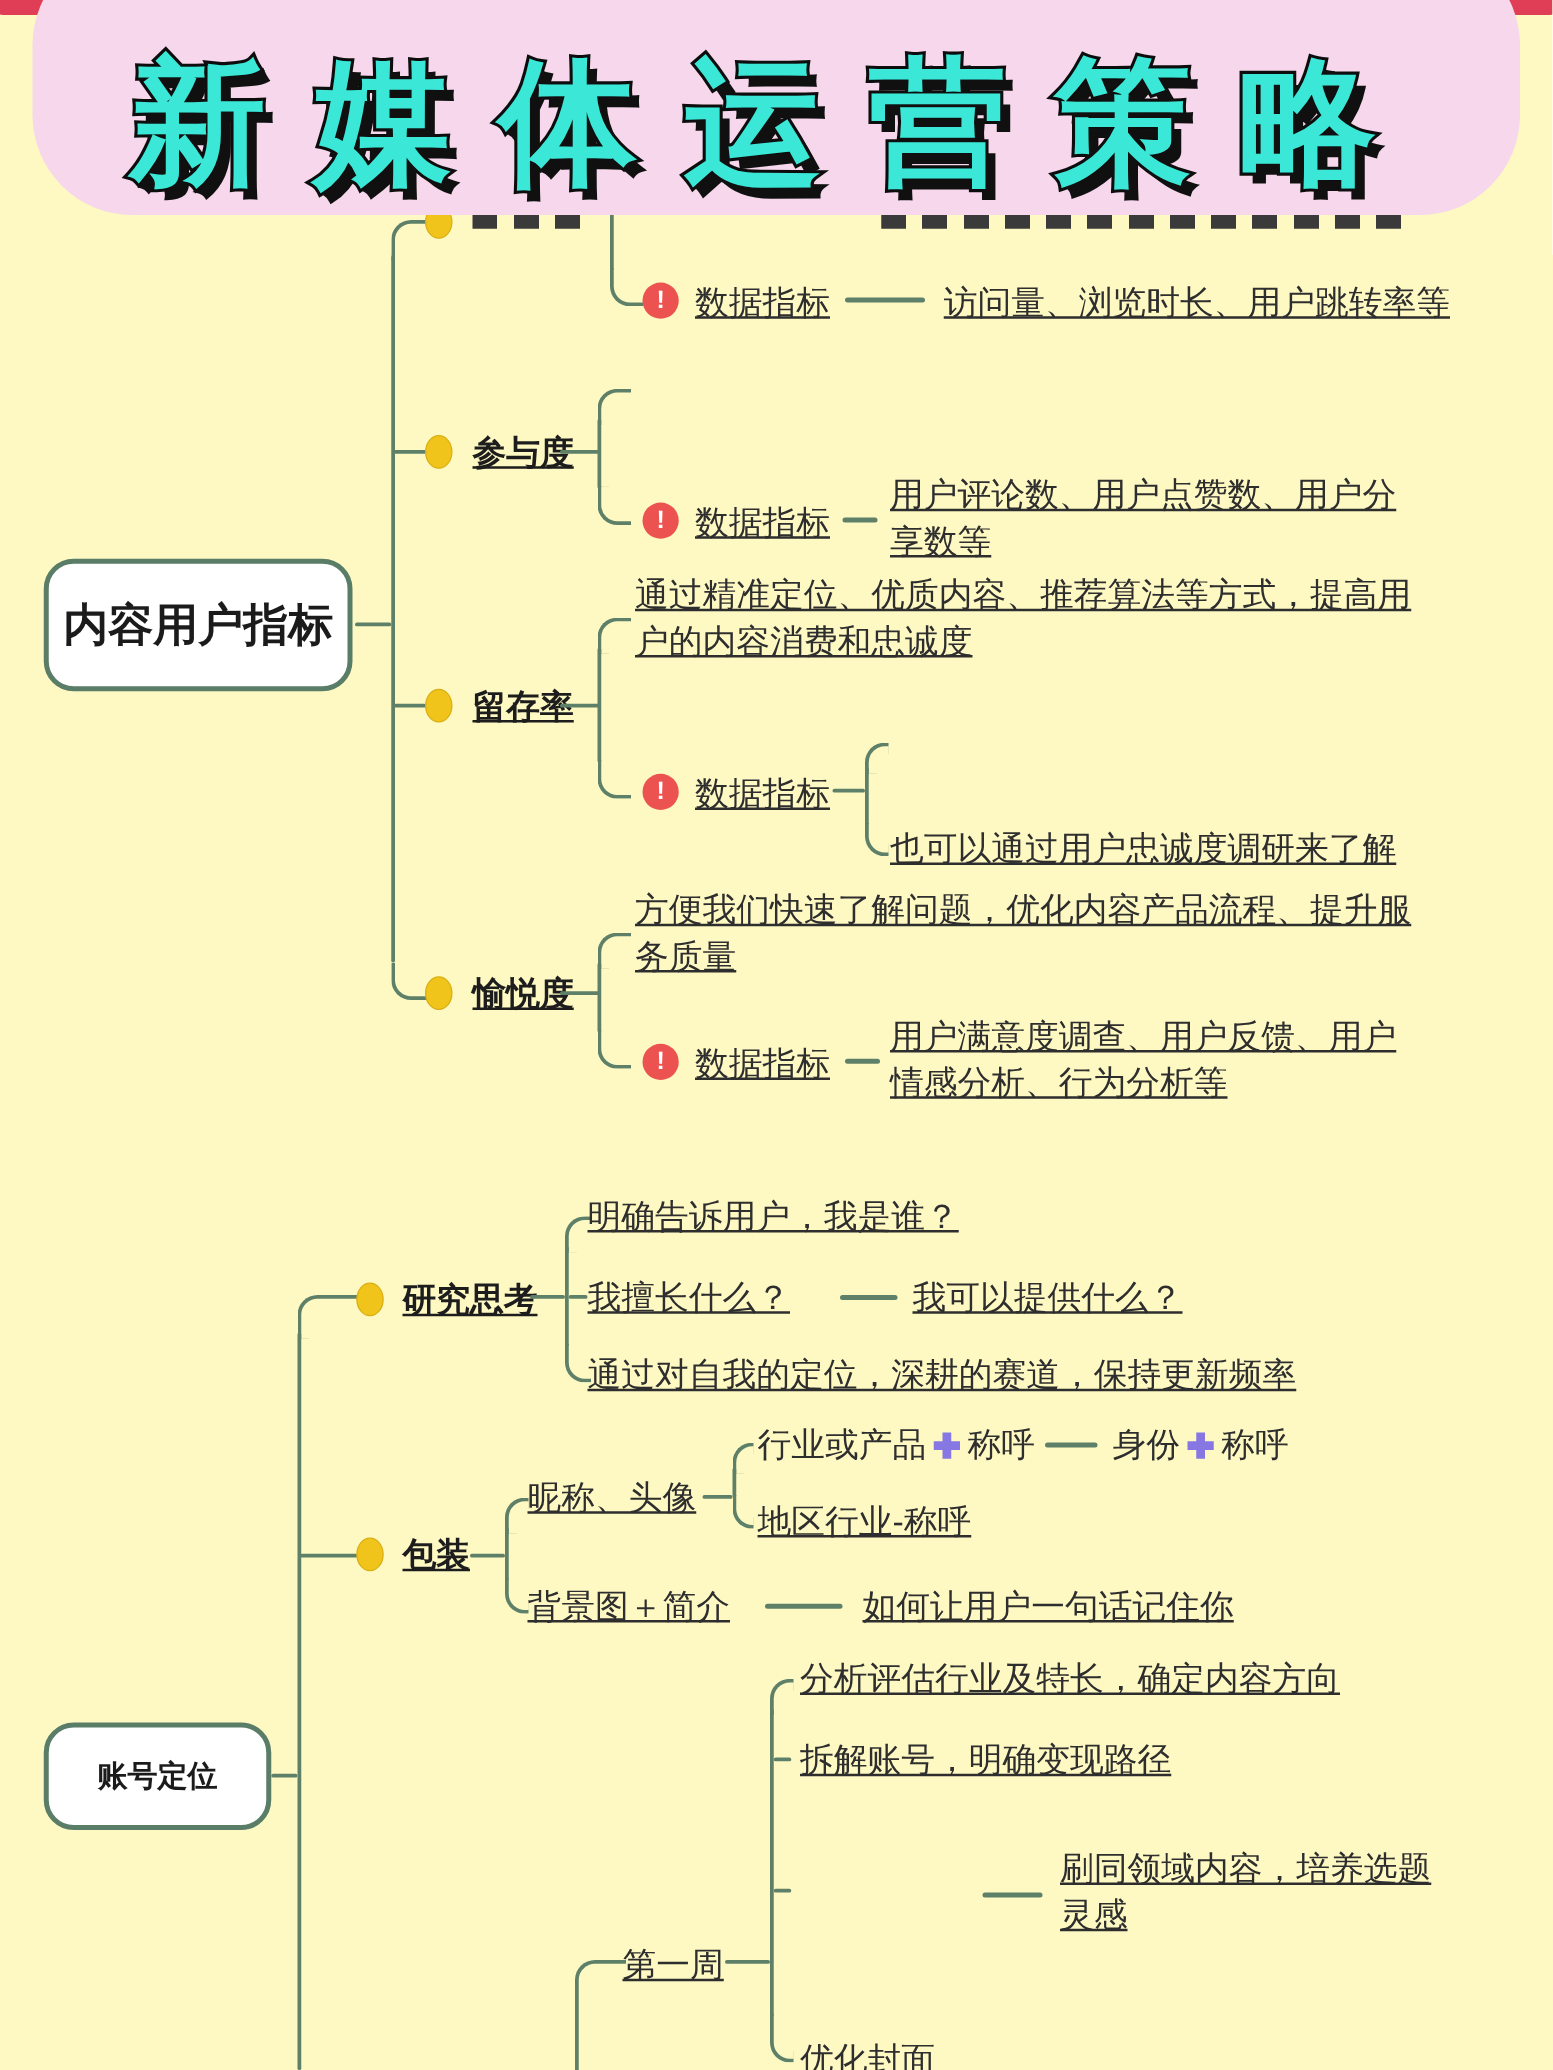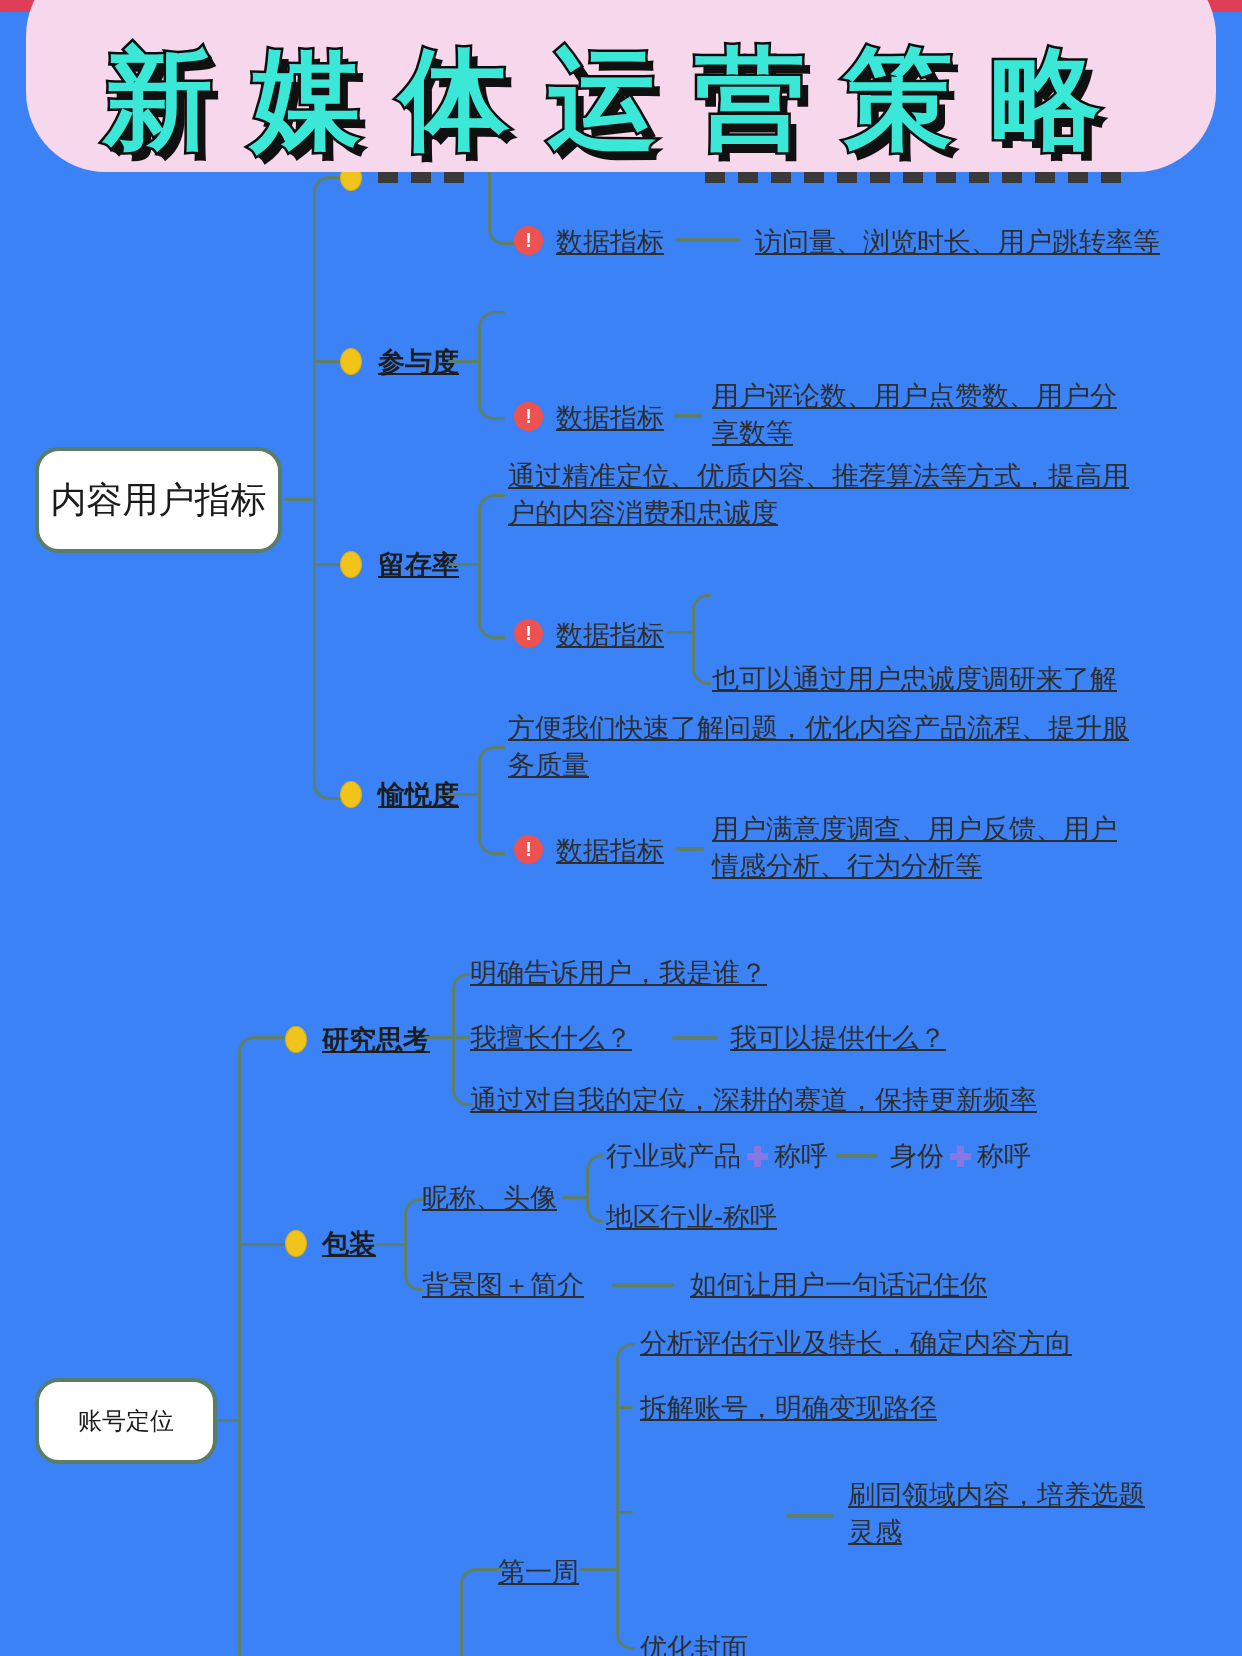--- a/index.html
+++ b/index.html
@@ -1,30 +1,30 @@
 <!DOCTYPE html>
 <html><head>
 <meta charset="utf-8">
 <style>
   html,body{margin:0;padding:0;background:#fff;}
-  .page{position:relative;width:1242px;height:1656px;overflow:hidden;background:#3b82f6;
+  .page{position:relative;width:1242px;height:1656px;overflow:hidden;background:#fef9c3;
         font-family:"Liberation Sans","DejaVu Sans",sans-serif;}
   .t{position:absolute;font-size:27px;line-height:37px;color:#2e2e2e;white-space:pre-line;width:max-content;text-decoration:underline;}
   .b{font-weight:700;color:#1d1d1d;}
   .hl{position:absolute;height:3px;background:#5e8069;border-radius:2px;}
   .hl4{height:4px;}
   .vl{position:absolute;width:3px;background:#5e8069;border-radius:2px;}
   .etl{position:absolute;border-top:3px solid #5e8069;border-left:3px solid #5e8069;border-top-left-radius:16px;}
   .ebl{position:absolute;border-bottom:3px solid #5e8069;border-left:3px solid #5e8069;border-bottom-left-radius:16px;}
   .dot{position:absolute;width:22px;height:27px;background:#f0c41b;border-radius:50%;border:1px solid #d9ae10;box-sizing:border-box;}
   .excl{position:absolute;width:29px;height:29px;background:#ec5350;border-radius:50%;color:#fff;
         font-weight:800;font-size:20px;display:flex;align-items:center;justify-content:center;}
   .excl::after{content:"!";}
   .nodebox{position:absolute;background:#fff;border:4px solid #5a7d68;border-radius:24px;display:flex;
-        align-items:center;justify-content:center;font-weight:400;color:#1b1b1b;box-sizing:border-box;}
+        align-items:center;justify-content:center;font-weight:700;color:#1b1b1b;box-sizing:border-box;}
   .plus{display:inline-block;width:21px;height:21px;margin:0 6px;flex:0 0 auto;
         background:linear-gradient(#8677e2,#8677e2) center/21px 7px no-repeat,
                    linear-gradient(#8677e2,#8677e2) center/7px 21px no-repeat;}
   .comp{position:absolute;display:flex;align-items:center;font-size:27px;color:#2e2e2e;width:max-content;}
   .frag{position:absolute;background:repeating-linear-gradient(90deg,#3a3a3a 0 20px,rgba(0,0,0,0) 20px 33px);}
   .banner{position:absolute;left:26px;top:-44px;width:1190px;height:216px;background:#f6d7eb;border-radius:80px;
         z-index:6;display:flex;justify-content:center;align-items:flex-end;padding-bottom:18px;box-sizing:border-box;}
   .title{font-size:110px;line-height:1;font-weight:900;color:#3be8d8;letter-spacing:38px;white-space:nowrap;
         -webkit-text-stroke:5px #0d0d0d;paint-order:stroke fill;text-shadow:8px 9px 0 #101010;}
   .corner{position:absolute;background:#e03e56;border-radius:20px;z-index:5;}

